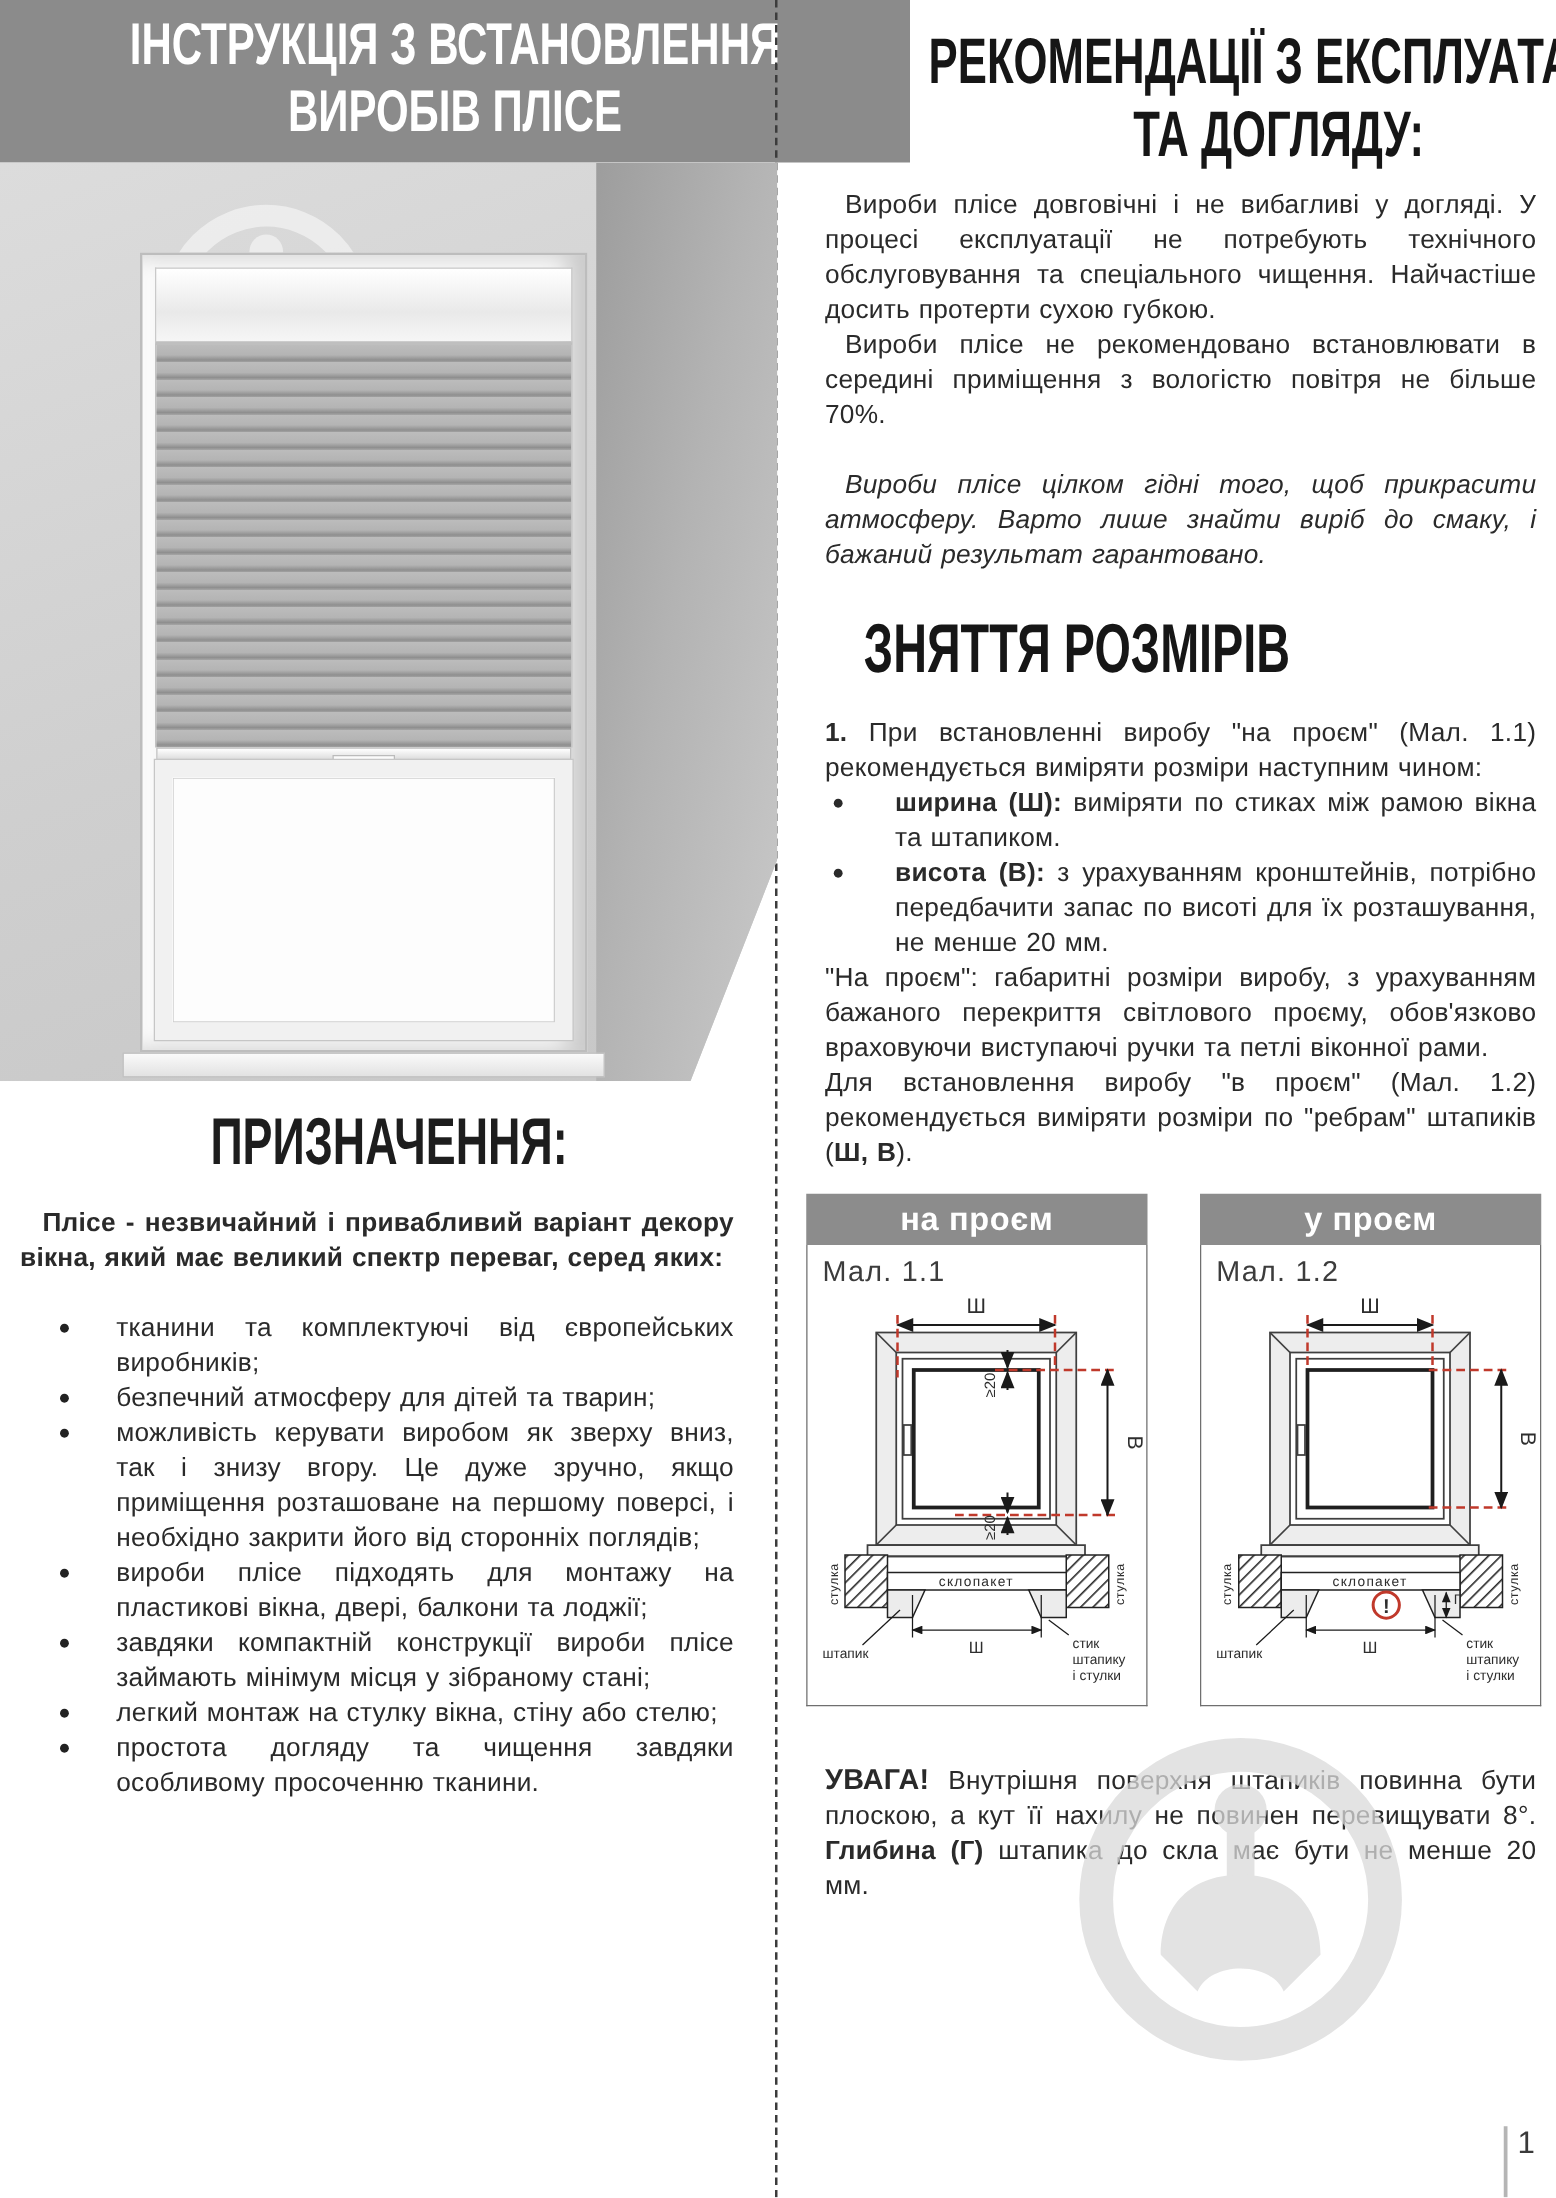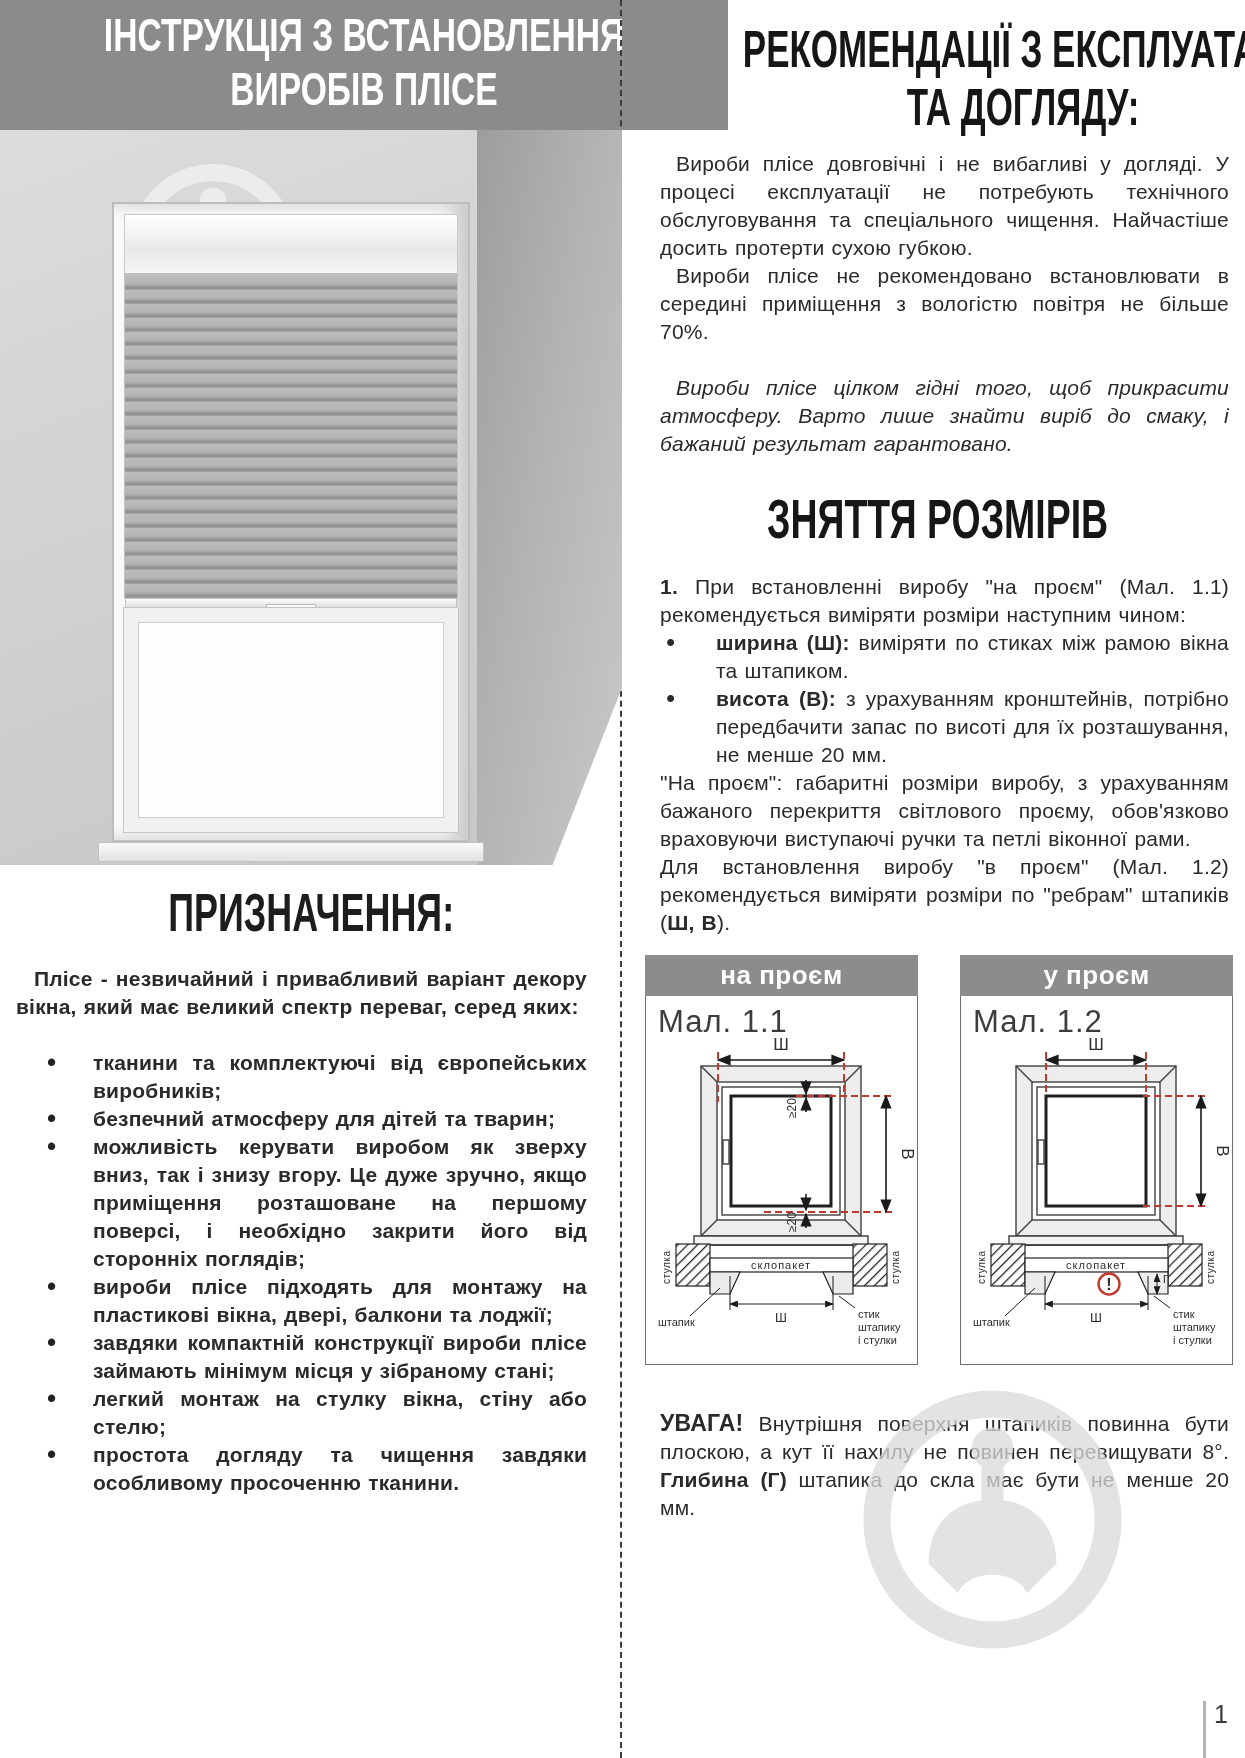--- a/index.html
+++ b/index.html
@@ -41,45 +41,45 @@
                 border-radius:0 0 8px 8px;}
   .glass{position:relative; height:196px; margin-top:10px; background:#fdfdfd;
          border:14px solid #f1f1f1; outline:1px solid #c6c6c6;
          box-shadow:inset 0 0 0 1px #cfcfcf;}
   .sill{position:absolute; left:-16px; right:-16px; bottom:-22px; height:18px;
         background:linear-gradient(#fafafa,#e2e2e2); border:1px solid #c2c2c2;}
   .left-body{position:absolute; left:0; top:875px; width:622px; z-index:1;}
   .left-body h2{margin:12px; text-align:center; font-size:46px; line-height:52px; color:#1d1d1d;}
   .intro{margin:26px 35px 0 16px; text-indent:18px;font-weight:bold;}
   ul.adv{margin:28px 35px 0 35px; padding:0; list-style:none;}
-  ul.adv li{position:relative; padding-left:58px; margin:0;font-weight:bold;}
+  ul.adv li{position:relative; padding-left:58px; margin:0;}
   ul.adv li::before{content:"\2022"; position:absolute; left:12px; top:-1px; font-size:26px; color:#222;}
   
   .right-col{position:absolute; left:643px; top:0; width:590px; z-index:1;}
   .rc-title{margin-top:26px; text-align:center;}
   .rc-title .cond{width:760px; transform:scale(0.76,1.12); font-size:46px; line-height:52px; color:#161616;}
-  .rc-title2{margin-top:34px; text-align:center;}
+  .rc-title2{margin-top:34px; text-align:left;}
   .rc-title2 .cond{font-size:48px; color:#161616;}
   .right-col p{margin:0; padding:0 4px 0 17px;}
   .p-first{margin-top:20px !important; text-indent:16px;}
   .p-cont{text-indent:16px;}
   .p-italic{margin-top:28px !important; font-style:italic; text-indent:16px;}
   .p-step{margin-top:26px !important;}
   ul.meas{margin:0 4px 0 17px; padding:0; list-style:none;}
   ul.meas li{position:relative; padding-left:56px; text-align:justify; letter-spacing:0.2px; word-spacing:1px;
              font-size:21px; line-height:28px; color:#2a2a2a;}
   ul.meas li::before{content:"\2022"; position:absolute; left:6px; top:-1px; font-size:26px;}
   
   .panels{display:flex; justify-content:space-between; margin-top:18px; padding:0 0 0 2px;}
   .panel{width:273px;border-radius:13px;}
   .panel-head{height:41px; background:#8c8c8c; color:#fff; font-weight:bold; font-size:26px;
               display:flex; align-items:center; justify-content:center; letter-spacing:0.5px;}
   .panel-body{border:1.5px solid #6f6f6f; border-top:none; height:368px; position:relative;
               background:transparent;}
-  .fig-label{position:absolute; left:12px; top:8px; font-size:31px; color:#3c3c3c; letter-spacing:1px;}
+  .fig-label{position:absolute; left:12px; top:8px; font-size:23px; color:#3c3c3c; letter-spacing:1px;}
   .panel svg{position:absolute; left:0; top:40px;}
   svg text{fill:#2e2e2e; font-family:"Liberation Sans",sans-serif;}
   
   .attention{margin-top:44px !important; position:relative; z-index:3;}
   
   .wm{position:absolute; pointer-events:none;}
   .wm-photo{left:118px; top:22px; width:190px; height:190px; color:rgba(255,255,255,0.5);}
   .wm-doc{left:845px; top:1372px; width:295px; height:295px; color:#dadada; opacity:0.75; z-index:1;}
   
   .pn-bar{position:absolute; left:1203px; top:1701px; width:3px; height:57px; background:#b5b5b5; z-index:4;}

